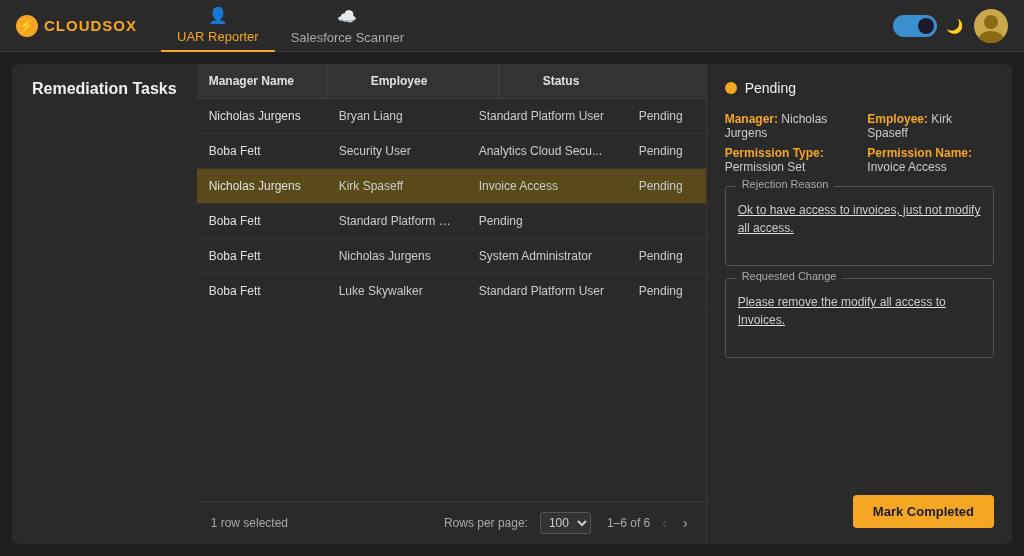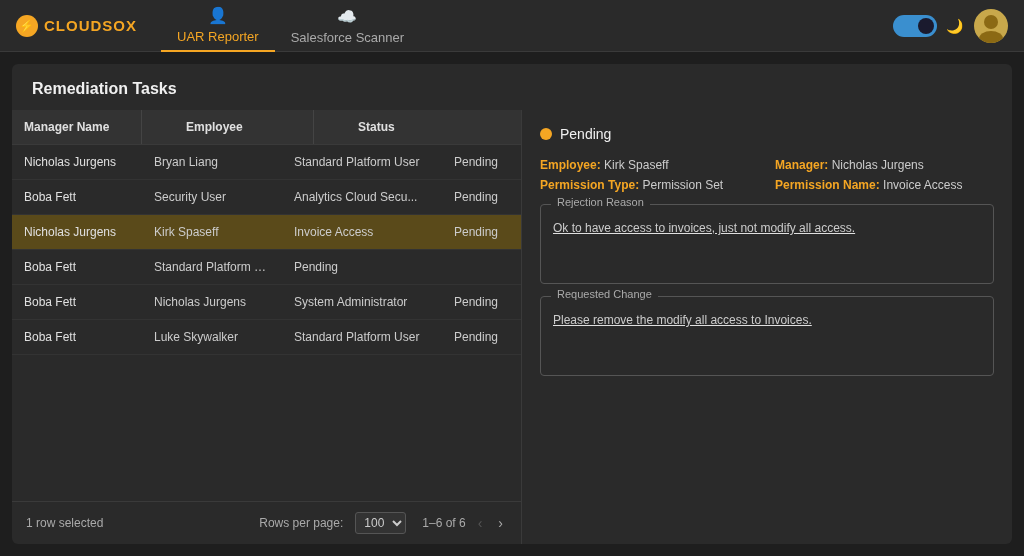--- a/index.html
+++ b/index.html
@@ -107,21 +107,20 @@
       overflow: hidden;
     }
 
     
     .main {
       background: #2a2a2a;
       margin: 12px;
       border-radius: 6px;
       height: calc(556px - 52px - 24px);
       display: flex;
-      flex-direction: column;
       padding: 0;
       overflow: hidden;
       justify-content: flex-end;
     }
     .main-title {
       padding: 16px 20px 12px;
       font-size: 16px;
       font-weight: 600;
       color: #f0f0f0;
     }
@@ -405,26 +404,26 @@
     </div>
 
     <div class="detail-area">
       <div class="status-row">
         <div class="status-dot"></div>
         <span class="status-label">Pending</span>
       </div>
 
       <div class="detail-meta">
         <div class="meta-item">
+          <span class="label">Manager:</span>
+          <span>Nicholas Jurgens</span>
+        </div>
+        <div class="meta-item">
           <span class="label">Employee:</span>
           <span>Kirk Spaseff</span>
-        </div>
-        <div class="meta-item">
-          <span class="label">Manager:</span>
-          <span>Nicholas Jurgens</span>
         </div>
         <div class="meta-item">
           <span class="label">Permission Type:</span>
           <span>Permission Set</span>
         </div>
         <div class="meta-item">
           <span class="label">Permission Name:</span>
           <span>Invoice Access</span>
         </div>
       </div>
@@ -432,16 +431,19 @@
       <div class="fieldset-box">
         <span class="fieldset-legend">Rejection Reason</span>
         <div class="fieldset-text">Ok to have access to invoices, just not modify all access.</div>
       </div>
 
       <div class="fieldset-box">
         <span class="fieldset-legend">Requested Change</span>
         <div class="fieldset-text">Please remove the modify all access to Invoices.</div>
       </div>
 
+      <div class="detail-footer">
+        <button class="mark-completed-btn">Mark Completed</button>
+      </div>
     </div>
 
   </div>
 </div>
 
 </body></html>

